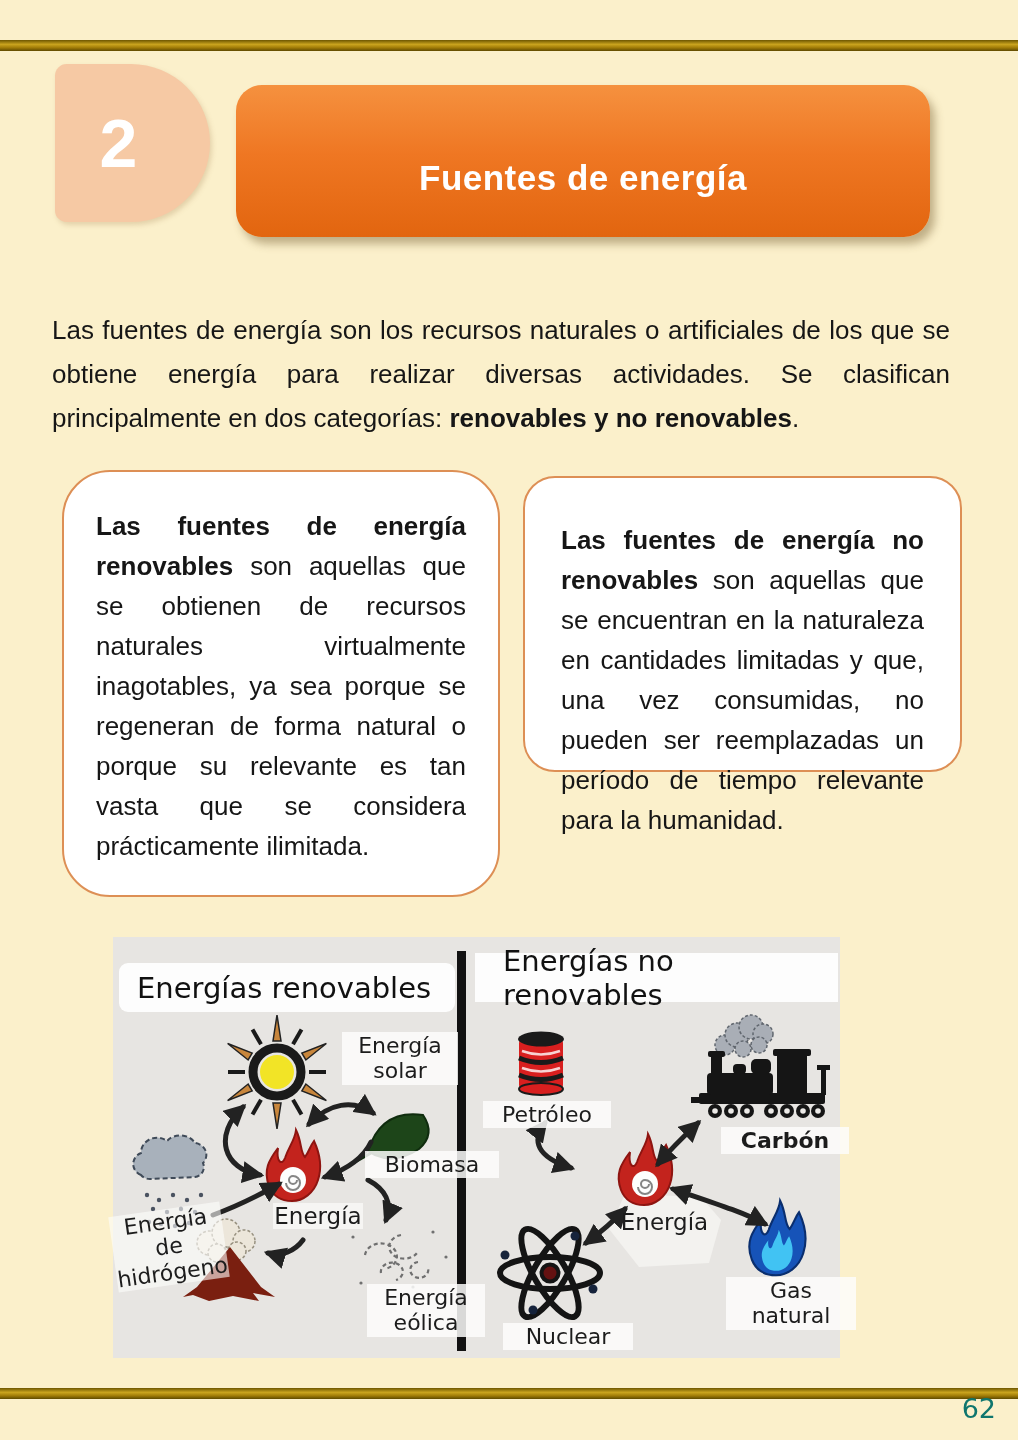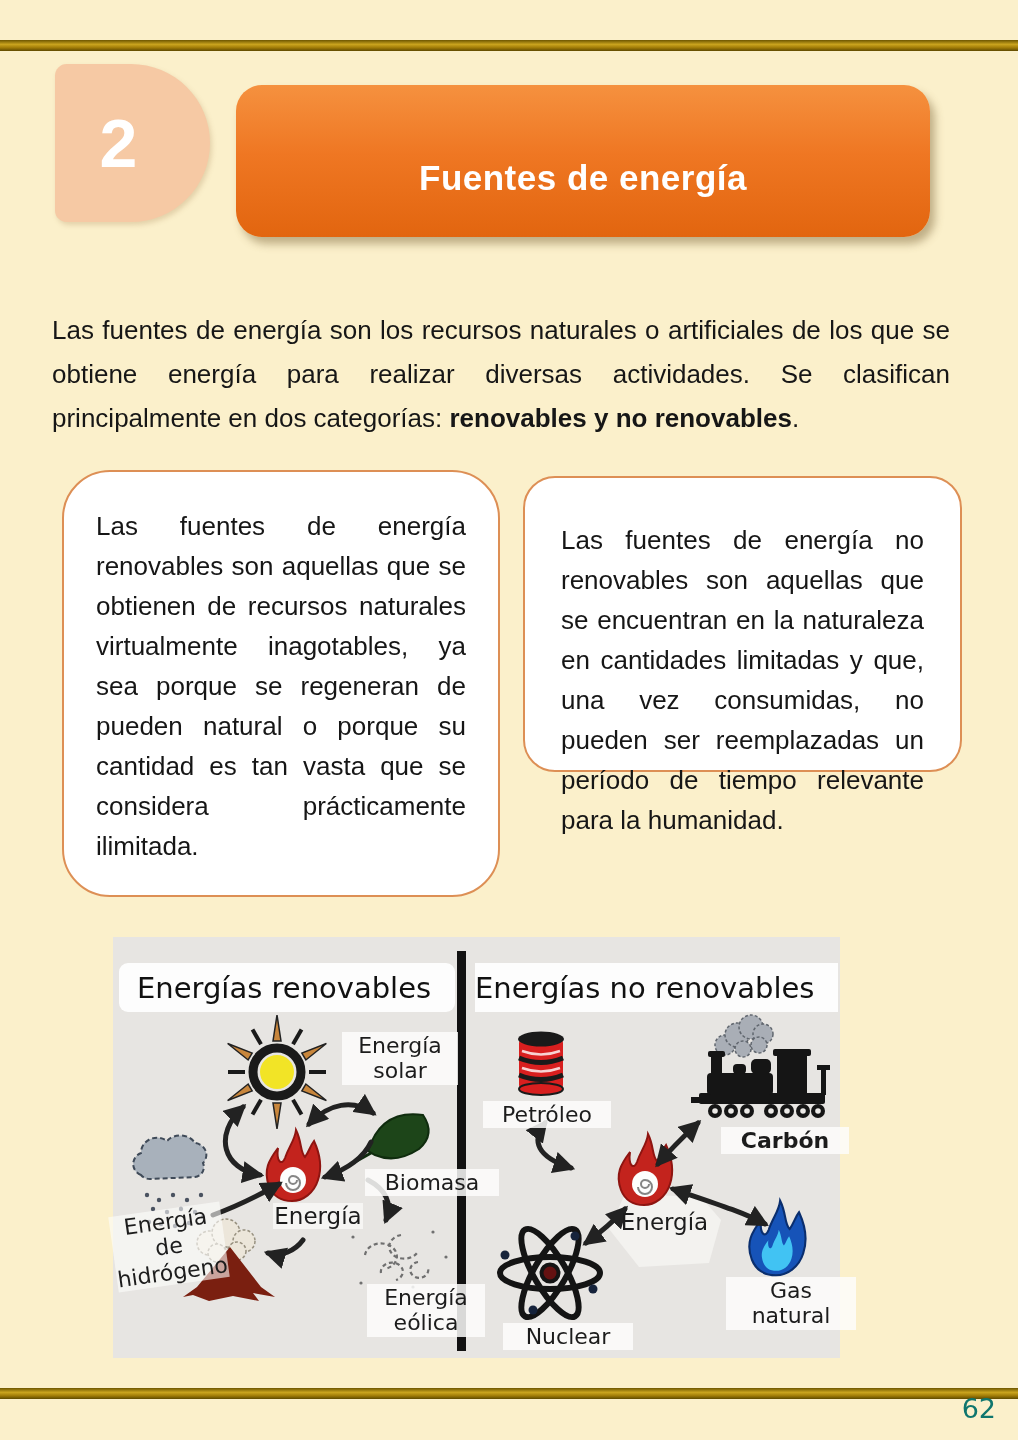--- a/index.html
+++ b/index.html
@@ -43,21 +43,21 @@
     font-size:26px;line-height:44px;text-align:justify;
   }
   .intro b{font-weight:bold;}
   .info-box{
     position:absolute;background:#ffffff;
     border:2px solid #dd8f55;border-radius:48px;
     box-sizing:border-box;
     font-size:26px;line-height:40px;text-align:justify;
   }
   .info-box p{margin:0;}
-  .info-box .lead{font-weight:normal;margin-top:8px;}
+  .info-box .lead{font-weight:bold;margin-top:8px;}
   .box-left{left:62px;top:470px;width:438px;height:427px;padding:34px 32px;}
   .box-right{left:523px;top:476px;width:439px;height:296px;padding:42px 36px;border-radius:32px;}
   .diagram{
     position:absolute;left:113px;top:937px;width:727px;height:421px;
     background:#e7e5e2;
     font-family:"DejaVu Sans",sans-serif;
   }
   .diagram svg{position:absolute;left:0;top:0;}
   .dlabel{
     position:absolute;color:#1c1c1c;text-align:center;line-height:1.15;
@@ -85,21 +85,21 @@
     <span class="num">2</span>
   </div>
 
   <div class="title-banner">
     <span class="t">Fuentes de energía</span>
   </div>
 
   <p class="intro"><span>Las fuentes de energía son los recursos naturales o artificiales de los que se obtiene energía para realizar diversas actividades. Se clasifican principalmente en dos categorías: </span><b>renovables y no renovables</b><span>.</span></p>
 
   <div class="info-box box-left">
-    <p><span class="lead">Las fuentes de energía renovables</span><span> son aquellas que se obtienen de recursos naturales virtualmente inagotables, ya sea porque se regeneran de pueden natural o porque su cantidad es tan vasta que se considera prácticamente ilimitada.</span></p>
+    <p><span class="lead">Las fuentes de energía renovables</span><span> son aquellas que se obtienen de recursos naturales virtualmente inagotables, ya sea porque se regeneran de forma natural o porque su relevante es tan vasta que se considera prácticamente ilimitada.</span></p>
   </div>
 
   <div class="info-box box-right">
     <p><span class="lead">Las fuentes de energía no renovables</span><span> son aquellas que se encuentran en la naturaleza en cantidades limitadas y que, una vez consumidas, no pueden ser reemplazadas un período de tiempo relevante para la humanidad.</span></p>
   </div>
 
   <div class="diagram">
     <svg width="727" height="421" viewBox="0 0 727 421">
       <defs>
         <marker id="ah" viewBox="0 0 10 10" refX="8" refY="5" markerWidth="4.4" markerHeight="4.4" orient="auto-start-reverse">
@@ -291,24 +291,24 @@
 
       <g stroke="#222" stroke-width="5" fill="none" stroke-linecap="round">
         <path d="M 432,186 C 418,204 424,220 458,231" marker-start="url(#ah)" marker-end="url(#ah)"></path>
         <path d="M 585,186 C 570,200 556,214 545,227" marker-start="url(#ah)" marker-end="url(#ah)"></path>
         <path d="M 512,272 C 497,288 484,298 473,306" marker-start="url(#ah)" marker-end="url(#ah)"></path>
         <path d="M 560,252 C 598,265 630,275 652,287" marker-start="url(#ah)" marker-end="url(#ah)"></path>
       </g>
     </svg>
 
     <div class="dtitle" style="left:6px;top:26px;width:336px;padding-left:18px;border-radius:9px;">Energías renovables</div>
-    <div class="dtitle" style="left:362px;top:26px;width:363px;padding-left:0;">Energías no renovables</div>
+    <div class="dtitle" style="left:362px;top:16px;width:363px;padding-left:28px;">Energías no renovables</div>
 
     <div class="dlabel lbg" style="left:229px;top:95px;width:84px;">Energía solar</div>
-    <div class="dlabel lbg" style="left:252px;top:232px;width:102px;">Biomasa</div>
+    <div class="dlabel lbg" style="left:252px;top:214px;width:102px;">Biomasa</div>
     <div class="dlabel" style="left:0px;top:272px;width:112px;transform:rotate(-8deg);background:rgba(253,253,252,.6);">Energía de hidrógeno</div>
     <div class="dlabel lbg" style="left:254px;top:347px;width:86px;">Energía eólica</div>
     <div class="dlabel" style="left:160px;top:266px;width:90px;font-size:23px;background:rgba(253,253,252,.65);">Energía</div>
 
     <div class="dlabel lbg" style="left:370px;top:164px;width:96px;">Petróleo</div>
     <div class="dlabel lbg" style="left:608px;top:190px;width:96px;font-weight:bold;">Carbón</div>
     <div class="dlabel lbg" style="left:390px;top:386px;width:98px;text-align:center;">Nuclear</div>
     <div class="dlabel lbg" style="left:613px;top:340px;width:98px;">Gas natural</div>
     <div class="dlabel" style="left:504px;top:272px;width:95px;font-size:23px;">Energía</div>
   </div>

